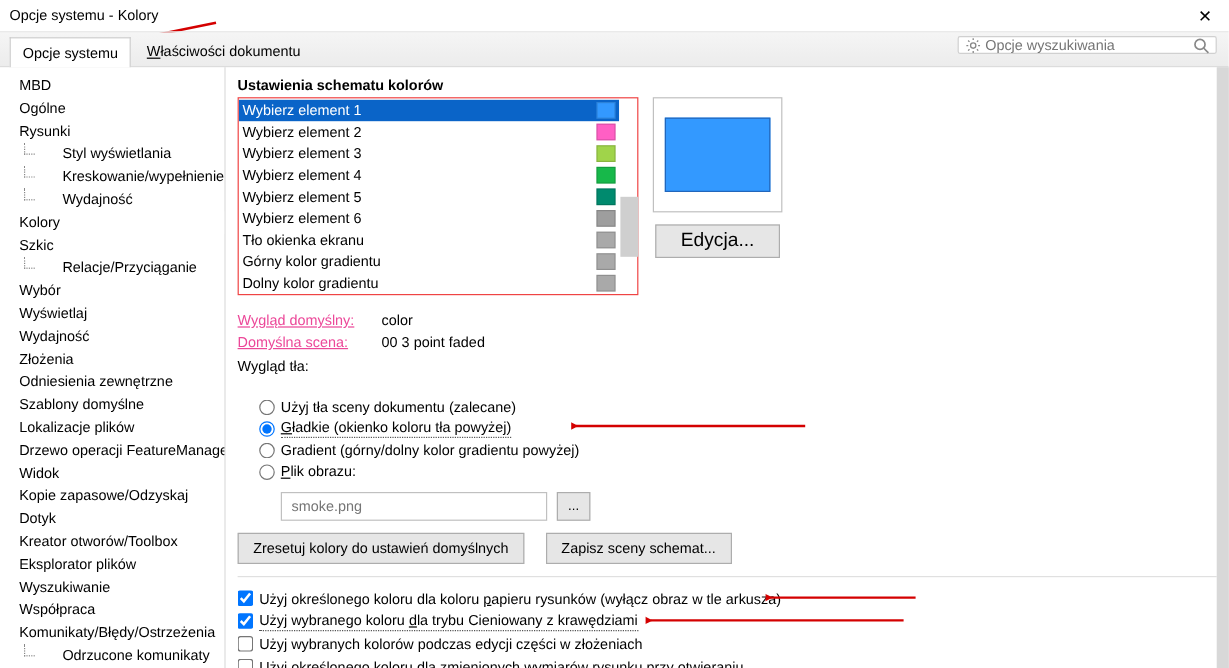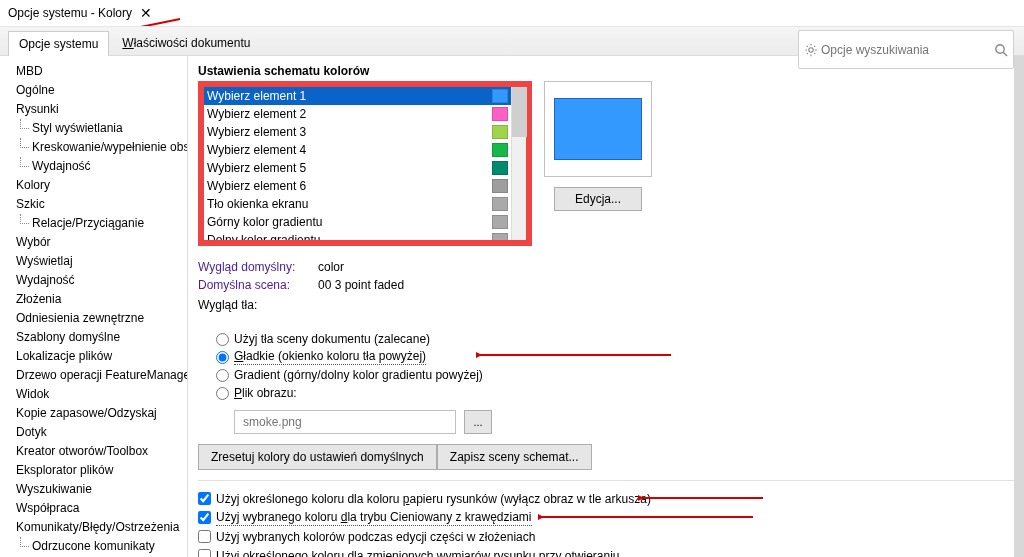--- a/index.html
+++ b/index.html
@@ -10,21 +10,21 @@
     background: #fff;
     color: #000;
     height: 557px; width: 1024px;
     overflow: hidden;
   }
   .title-bar {
     height: 26px;
     display: flex;
     align-items: center;
     padding: 0 6px 0 8px;
-    justify-content: flex-start;
+    justify-content: space-between;
   }
   .title-text { font-size: 12px; }
   .close-x {
     font-size: 14px;
     padding: 2px 8px;
     cursor: pointer;
   }
   .arrow-tl {
     position: absolute;
     top: 14px; left: 102px;
@@ -53,21 +53,21 @@
     background: #fff;
     border-color: #ccc;
     position: relative;
     top: 1px;
   }
   .tab .ul { text-decoration: underline; }
   .search-box {
     position: absolute;
     right: 10px; top: 3px;
     width: 216px;
-    height: 39px;
+    height: 15px;
     border: 1px solid #d0d0d0;
     border-radius: 2px;
     display: flex;
     align-items: center;
     padding: 0 4px;
     background: #fff;
   }
   .search-box input {
     border: none; outline: none;
     flex: 1;
@@ -87,21 +87,21 @@
     overflow: hidden;
     padding-top: 6px;
   }
   .sidebar .item {
     padding: 1px 4px 1px 16px;
     white-space: nowrap;
     font-size: 12px;
     line-height: 17px;
     cursor: pointer;
   }
-  .sidebar .item.child { padding-left: 32px; position: relative; }
+  .sidebar .item.child { padding-left: 52px; position: relative; }
   .sidebar .item.child::before {
     content: "";
     position: absolute;
     left: 20px; top: 0;
     border-left: 1px dotted #888;
     border-bottom: 1px dotted #888;
     width: 8px; height: 9px;
   }
   .sidebar .item.selected { background: #fff; }
   .sidebar .item.top { padding-left: 16px; }
@@ -112,22 +112,23 @@
     overflow: hidden;
   }
   .panel-title { margin-bottom: 3px; font-weight: bold; }
   .scheme-row {
     display: flex;
     align-items: flex-start;
   }
   .listbox {
     width: 334px;
     height: 165px;
-    border: 6px solid #ef4444;
-    display: flex;
+    border: 1px solid #ef4444;
+    display: flex;
+    align-items: center;
   }
   .list-items {
     flex: 1;
     overflow: hidden;
   }
   .list-items .row {
     display: flex;
     align-items: center;
     justify-content: space-between;
     padding: 1px 3px;
@@ -167,30 +168,31 @@
     justify-content: center;
   }
   .preview-swatch {
     width: 88px; height: 62px;
     background: #3399ff;
     border: 1px solid #2266bb;
   }
   .edit-btn {
     margin-top: 10px;
     padding: 4px 20px;
-    font-size: 12px;
+    font-size: 16px;
     border: 1px solid #adadad;
     background: #e6e6e6;
     cursor: pointer;
   }
   .kv { margin-top: 12px; }
   .kv-row { display: flex; align-items: center; height: 18px; }
   .kv-row .k {
     width: 120px;
-    color: #4c1d95;
+    color: #ec4899;
+    text-decoration: underline;
     cursor: pointer;
   }
   .kv-row .v { }
   .subhead { margin-top: 4px; }
   .radios { margin-left: 18px; margin-top: 18px; }
   .radio-row {
     display: flex;
     align-items: center;
     height: 18px;
     position: relative;
@@ -215,20 +217,21 @@
     width: 28px; height: 24px;
     margin-left: 8px;
     border: 1px solid #adadad;
     background: #e6e6e6;
     cursor: pointer;
     font-size: 11px;
   }
   .btn-bar {
     margin-top: 10px;
     display: flex;
+    gap: 18px;
   }
   .btn {
     padding: 5px 12px;
     font-size: 12px;
     border: 1px solid #adadad;
     background: #e6e6e6;
     cursor: pointer;
   }
   .divider {
     border-top: 1px solid #e0e0e0;

